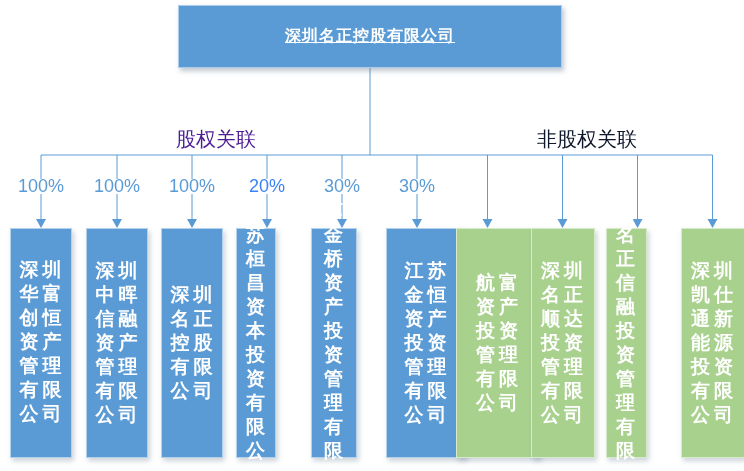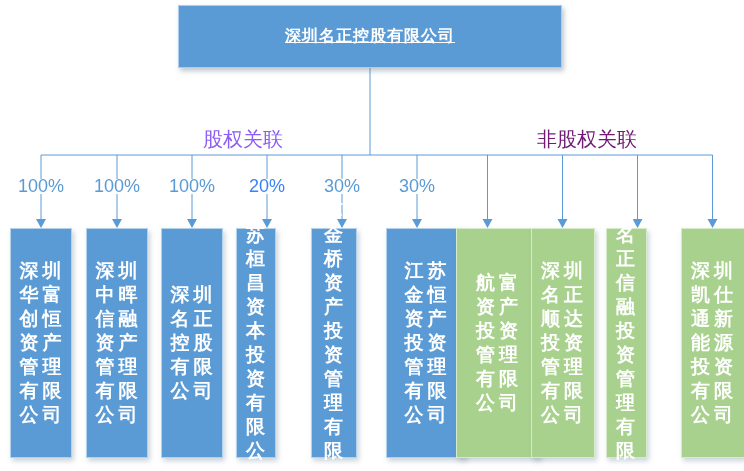--- a/index.html
+++ b/index.html
@@ -108,26 +108,26 @@
       <line x1="487.5" y1="155" x2="487.5" y2="220" stroke="#5B9BD5" stroke-width="1"></line>
       <polygon points="482.5,219 492.5,219 487.5,228" fill="#5B9BD5"></polygon>
       <line x1="562.5" y1="155" x2="562.5" y2="220" stroke="#5B9BD5" stroke-width="1"></line>
       <polygon points="557.5,219 567.5,219 562.5,228" fill="#5B9BD5"></polygon>
       <line x1="637.5" y1="155" x2="637.5" y2="220" stroke="#5B9BD5" stroke-width="1"></line>
       <polygon points="632.5,219 642.5,219 637.5,228" fill="#5B9BD5"></polygon>
       <line x1="712.5" y1="155" x2="712.5" y2="220" stroke="#5B9BD5" stroke-width="1"></line>
       <polygon points="707.5,219 717.5,219 712.5,228" fill="#5B9BD5"></polygon>
     </svg>
 
-  <div class="group-label equity" style="color: #8b5cf6; margin-left: 27px;">股权关联</div>
-  <div class="group-label non-equity" style="color: #701a75;">非股权关联</div>
+  <div class="group-label equity" style="color: #4c1d95;">股权关联</div>
+  <div class="group-label non-equity" style="color: #0f172a;">非股权关联</div>
 
   <div id="entities">
       <div class="ownership-label" style="left: 41px; color: rgb(91, 155, 213);">100%</div>
-      <div class="entity-box" style="left: 10px; width: 62px; background: rgb(91, 155, 213);">
+      <div class="entity-box" style="left: 10px; width: 62px; background: rgb(91, 155, 213); font-family: Liberation Mono, monospace;">
         <span class="entity-name">深圳华富创恒资产管理有限公司</span>
       </div>
       <div class="ownership-label" style="left: 117px; color: rgb(91, 155, 213);">100%</div>
       <div class="entity-box" style="left: 86px; width: 62px; background: rgb(91, 155, 213);">
         <span class="entity-name">深圳中晖信融资产管理有限公司</span>
       </div>
       <div class="ownership-label" style="left: 192px; color: rgb(91, 155, 213);">100%</div>
       <div class="entity-box" style="left: 161px; width: 62px; background: rgb(91, 155, 213);">
         <span class="entity-name">深圳名正控股有限公司</span>
       </div>

